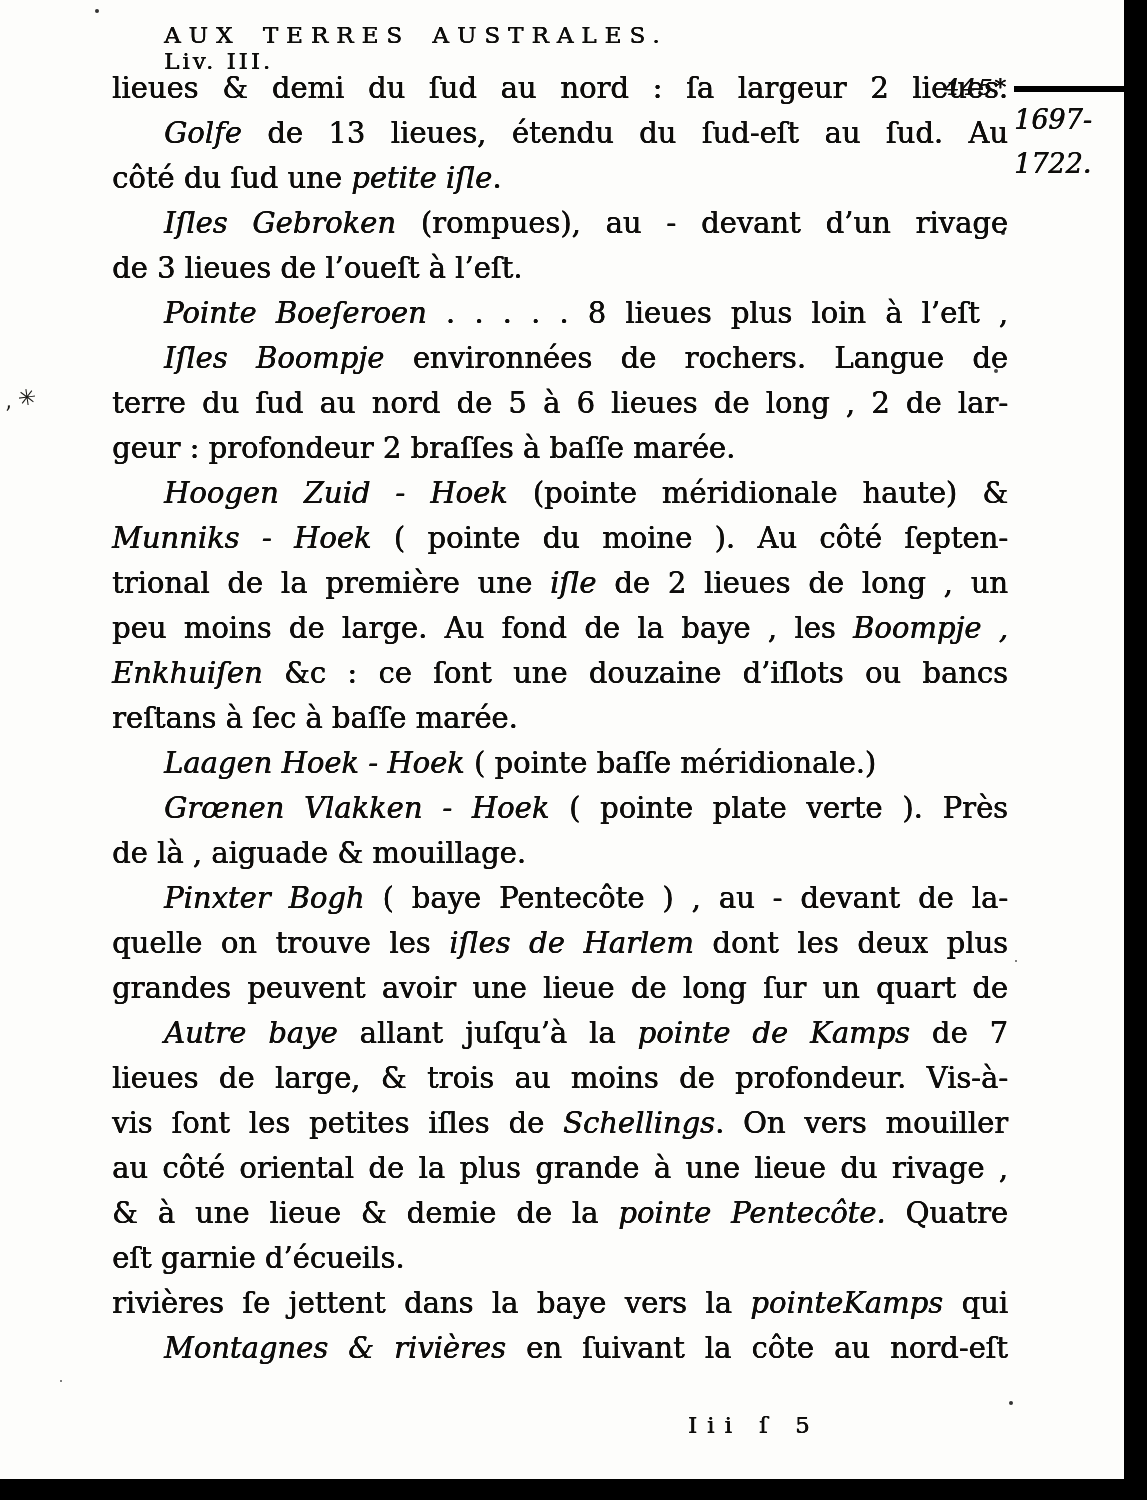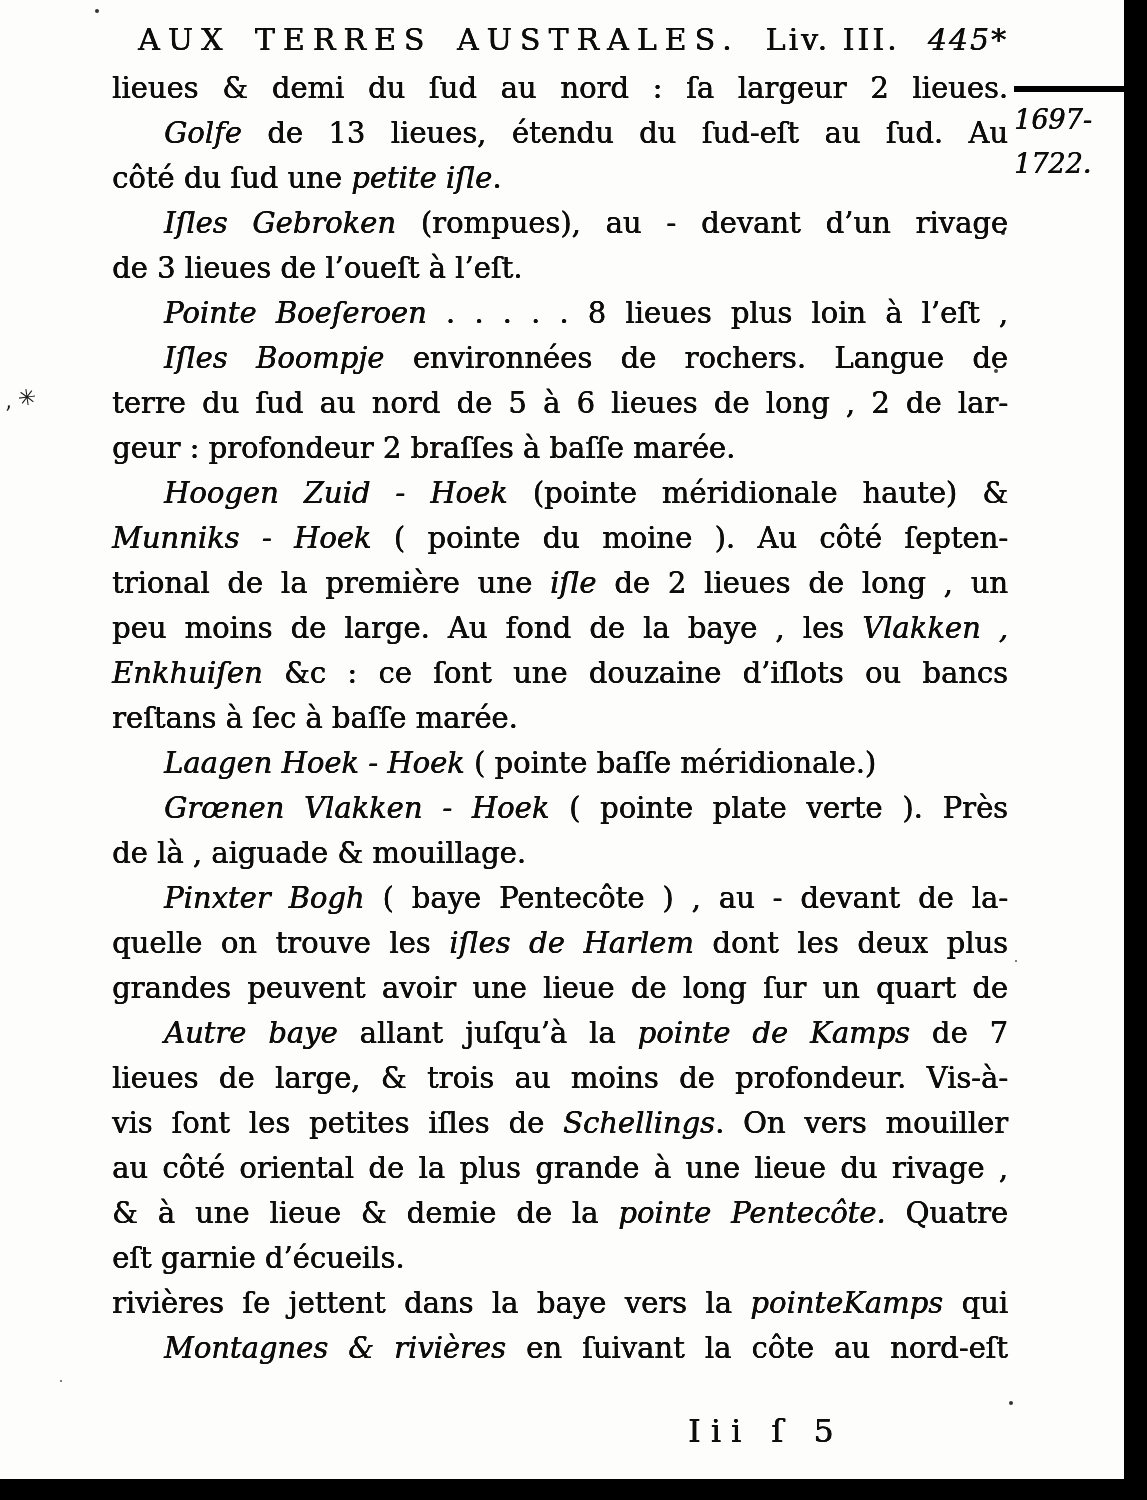--- a/index.html
+++ b/index.html
@@ -15,42 +15,43 @@
 
   
   .edge-right  { position: absolute; top: 0; right: 0; width: 23px; height: 100%; background: #000; }
   .edge-bottom { position: absolute; bottom: 0; left: 0; width: 100%; height: 21px; background: #000; }
 
   
   .header {
     position: absolute; top: 22px; left: 112px; width: 896px;
     display: flex; align-items: baseline;
     padding-left: 26px; box-sizing: border-box;
-    font-size: 30px;
+    font-size: 23px;
+    flex-direction: column;
   }
   .header-title { letter-spacing: 8px; word-spacing: 7px; white-space: nowrap; }
   .header-book  { margin-left: 26px; letter-spacing: 3px; white-space: nowrap; }
   .header-page  { margin-left: auto; letter-spacing: 2px; white-space: nowrap; font-style: italic; }
 
   
   .margin-note { position: absolute; left: 1014px; top: 86px; width: 112px; font-size: 27px; font-style: italic; line-height: 44px; }
   .margin-rule { height: 6px; background: #000; width: 112px; margin-bottom: 6px; }
 
   
   .text-block {
     position: absolute; left: 112px; top: 66px; width: 896px;
     font-size: 29px; line-height: 45px;
   }
   .line { text-align: justify; text-align-last: justify; }
   .line.last { text-align-last: left; }
   .line.indent { text-indent: 52px; }
   .line i { font-style: italic; }
 
   
-  .signature { position: absolute; left: 688px; top: 1412px; font-size: 32px; letter-spacing: 10px; }
+  .signature { position: absolute; left: 688px; top: 1412px; font-size: 23px; letter-spacing: 10px; }
 
   
   .ink-mark { position: absolute; left: 4px; top: 386px; font-size: 22px; transform: rotate(-8deg); color: #1a1916; }
 
   
   .specks { position: absolute; left: 0; top: 0; width: 2px; height: 2px; background: transparent; border-radius: 50%;
     box-shadow: 96px 10px 0 1px #333, 1002px 232px 0 1px #2a2a2a, 995px 370px 0 1px #444,
                 1010px 1402px 0 1px #333, 60px 1380px 0 0 #555, 1015px 960px 0 0 #555; }
 </style>
 </head>
@@ -80,21 +81,21 @@
       <div class="line last"><span>côté du ſud une </span><i>petite iſle</i><span>.</span></div>
       <div class="line indent"><i>Iſles Gebroken</i><span> (rompues), au - devant d’un rivage</span></div>
       <div class="line last"><span>de 3 lieues de l’oueſt à l’eſt.</span></div>
       <div class="line indent"><i>Pointe Boeſeroen</i><span> . . . . . 8 lieues plus loin à l’eſt ,</span></div>
       <div class="line indent"><i>Iſles Boompje</i><span> environnées de rochers. Langue de</span></div>
       <div class="line"><span>terre du ſud au nord de 5 à 6 lieues de long , 2 de lar-</span></div>
       <div class="line last"><span>geur : profondeur 2 braſſes à baſſe marée.</span></div>
       <div class="line indent"><i>Hoogen Zuid - Hoek</i><span> (pointe méridionale haute) &amp;</span></div>
       <div class="line"><i>Munniks - Hoek</i><span> ( pointe du moine ). Au côté ſepten-</span></div>
       <div class="line"><span>trional de la première une </span><i>iſle</i><span> de 2 lieues de long , un</span></div>
-      <div class="line"><span>peu moins de large. Au fond de la baye , les </span><i>Vlakken ,</i></div>
+      <div class="line"><span>peu moins de large. Au fond de la baye , les </span><i>Boompje ,</i></div>
       <div class="line"><i>Enkhuiſen</i><span> &amp;c : ce ſont une douzaine d’iſlots ou bancs</span></div>
       <div class="line last"><span>reſtans à ſec à baſſe marée.</span></div>
       <div class="line indent last"><i>Laagen Hoek - Hoek</i><span> ( pointe baſſe méridionale.)</span></div>
       <div class="line indent"><i>Grœnen Vlakken - Hoek</i><span> ( pointe plate verte ). Près</span></div>
       <div class="line last"><span>de là , aiguade &amp; mouillage.</span></div>
       <div class="line indent"><i>Pinxter Bogh</i><span> ( baye Pentecôte ) , au - devant de la-</span></div>
       <div class="line"><span>quelle on trouve les </span><i>iſles de Harlem</i><span> dont les deux plus</span></div>
       <div class="line"><span>grandes peuvent avoir une lieue de long ſur un quart de</span></div>
       <div class="line indent"><i>Autre baye</i><span> allant juſqu’à la </span><i>pointe de Kamps</i><span> de 7</span></div>
       <div class="line"><span>lieues de large, &amp; trois au moins de profondeur. Vis-à-</span></div>

